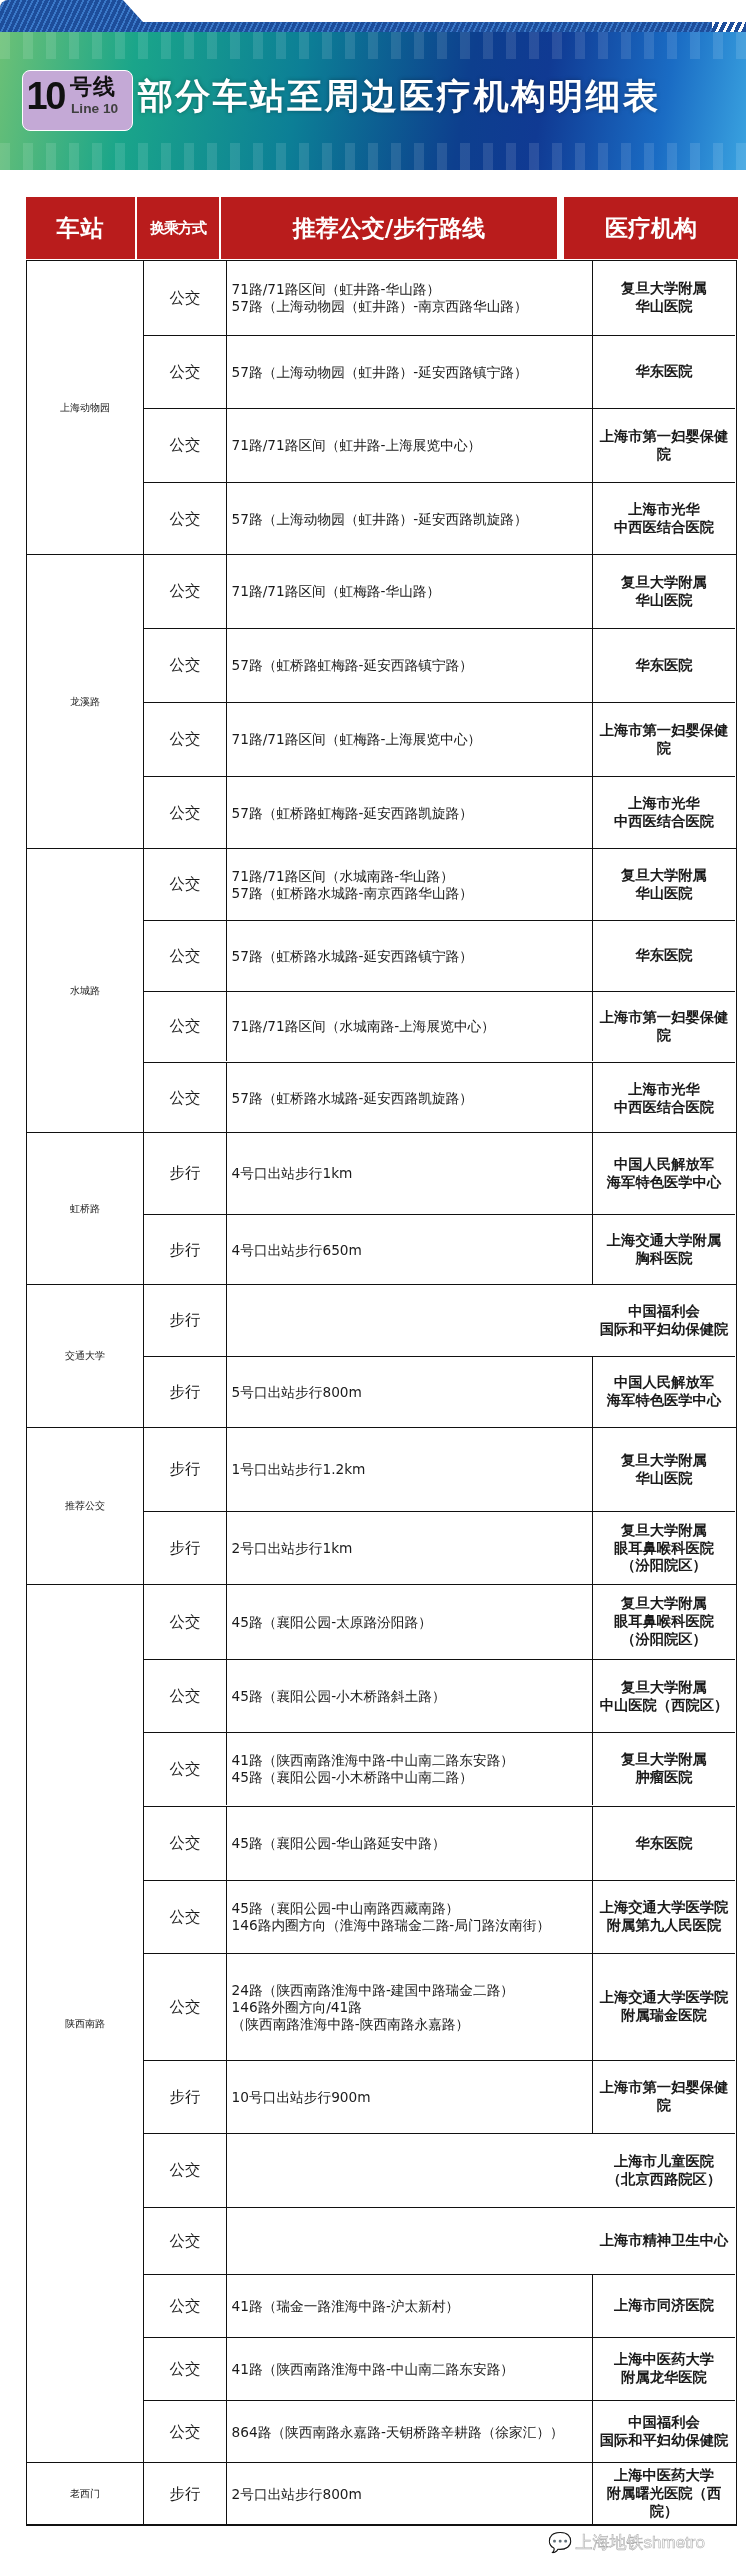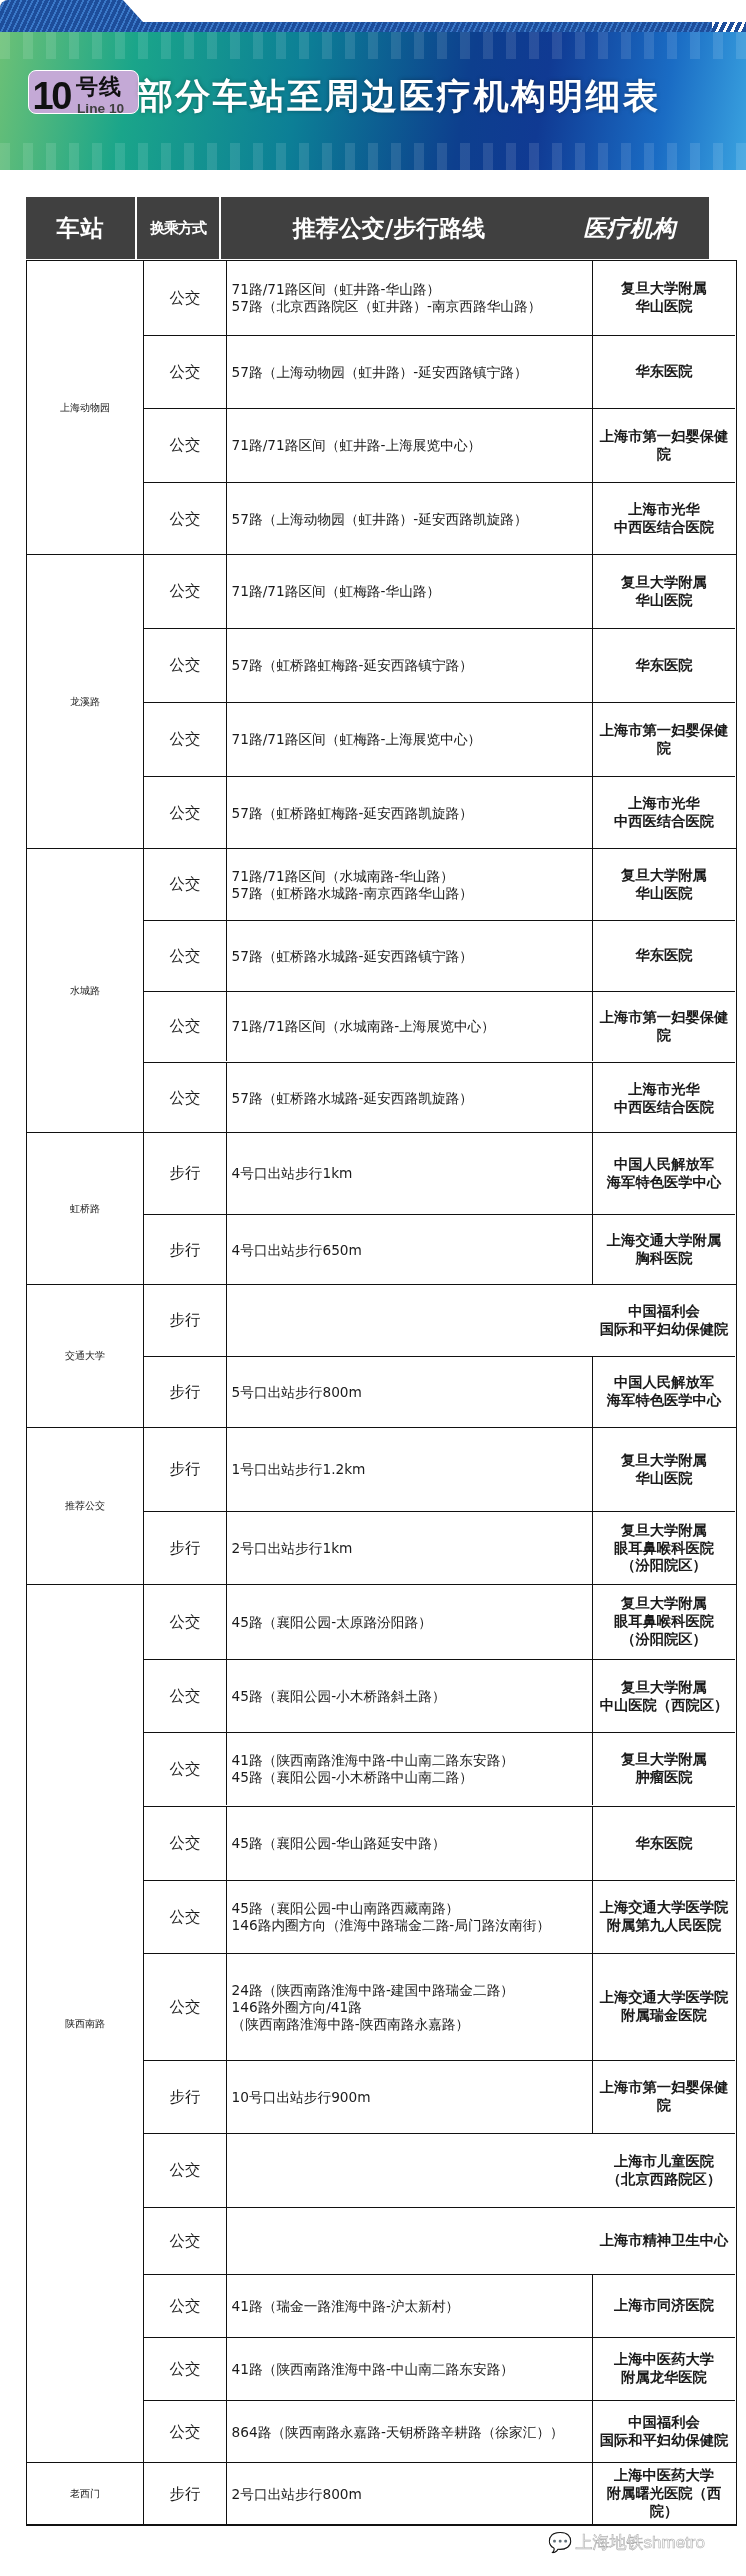--- a/index.html
+++ b/index.html
@@ -25,41 +25,41 @@
   .banner-pixels {
     position: absolute; left: 0; width: 746px; height: 27.4px;
     background-image:
       linear-gradient(90deg, rgba(255,255,255,0.12) 0 10.3px, transparent 10.3px 23px);
     background-size: 23px 9.1px;
     opacity: 0.9;
   }
   .banner-pixels.top { top: 0; }
   .banner-pixels.bottom { bottom: 0; }
   .line-badge {
-    position: absolute; left: 28px; top: 70px; width: 111px; height: 44px;
+    position: absolute; left: 22px; top: 70px; width: 111px; height: 61px;
     background: #c4a9d6; border: 1.1px solid #ffffff; border-radius: 8px; padding-left: 32px;
   }
   .badge-num { position: absolute; left: 3.4px; top: 2.3px; font-family: "Liberation Sans", sans-serif; font-weight: bold; font-size: 38px; letter-spacing: -2.3px; color: #111; line-height: 46px; }
   .badge-cn { position: absolute; left: 47px; top: 3.4px; font-size: 22px; font-weight: bold; color: #111; line-height: 25px; letter-spacing: 1.1px; }
   .badge-en { position: absolute; left: 48px; top: 30px; font-family: "Liberation Sans", sans-serif; font-weight: bold; font-size: 13.7px; color: #404040; line-height: 16px; }
   .banner-title {
     position: absolute; left: 138px; top: 73px; font-size: 35px; font-weight: bold; color: #ffffff;
     letter-spacing: 2.3px; line-height: 46px; text-shadow: 0 0 4.6px rgba(0,0,0,0.35);
   }
 
   .table { position: absolute; left: 26px; top: 197px; width: 708px; }
   .thead { position: absolute; left: 0; top: 0; height: 62px; width: 708px; }
   .th {
-    position: absolute; top: 0; height: 62px; background: #404040; color: #ffffff;
+    position: absolute; top: 0; height: 62px; background: #b91c1c; color: #ffffff;
     font-weight: bold; display: flex; align-items: center; justify-content: center;
   }
   .th.c1 { left: 0; width: 109px; font-size: 23px; letter-spacing: 1.1px; }
   .th.c2 { left: 111px; width: 82px; font-size: 15px; letter-spacing: -1.1px; }
   .th.c3 { left: 195px; width: 336px; font-size: 23px; }
-  .th.c4 { left: 524px; width: 159px; font-size: 23px; font-style: italic; }
+  .th.c4 { left: 538px; width: 174px; font-size: 23px; }
 
   .tbody { position: absolute; left: 0; top: 63px; width: 711px; }
   .station {
     position: absolute; left: 0; width: 711px;
     border-top: 1.7px solid #111; border-left: 1.1px solid #111; border-right: 1.1px solid #111;
   }
   .station-name {
     position: absolute; left: 0; top: 0; bottom: 0; width: 117px;
     display: flex; align-items: center; justify-content: center;
     font-size: 10px; border-right: 1.1px solid #111; font-family: Liberation Mono, monospace;
@@ -114,21 +114,21 @@
     <div class="th c2">换乘方式</div>
     <div class="th c3">推荐公交/步行路线</div>
     <div class="th c4">医疗机构</div>
   </div>
   <div class="tbody" id="tbody">
       <div class="station" style="top: 0px; height: 294px;">
         <div class="station-name">上海动物园</div>
         <div class="row first" style="top: 0px; height: 74px;">
           <div class="cell-mode">公交</div>
           <div class="cell-route">71路/71路区间（虹井路-华山路）
-57路（北京西路院区（虹井路）-南京西路华山路）</div>
+57路（上海动物园（虹井路）-南京西路华山路）</div>
           <div class="cell-hosp">复旦大学附属
 华山医院</div>
         </div>
         <div class="row" style="top: 74px; height: 73px;">
           <div class="cell-mode">公交</div>
           <div class="cell-route">57路（上海动物园（虹井路）-延安西路镇宁路）</div>
           <div class="cell-hosp">华东医院</div>
         </div>
         <div class="row" style="top: 147px; height: 74px;">
           <div class="cell-mode">公交</div>

